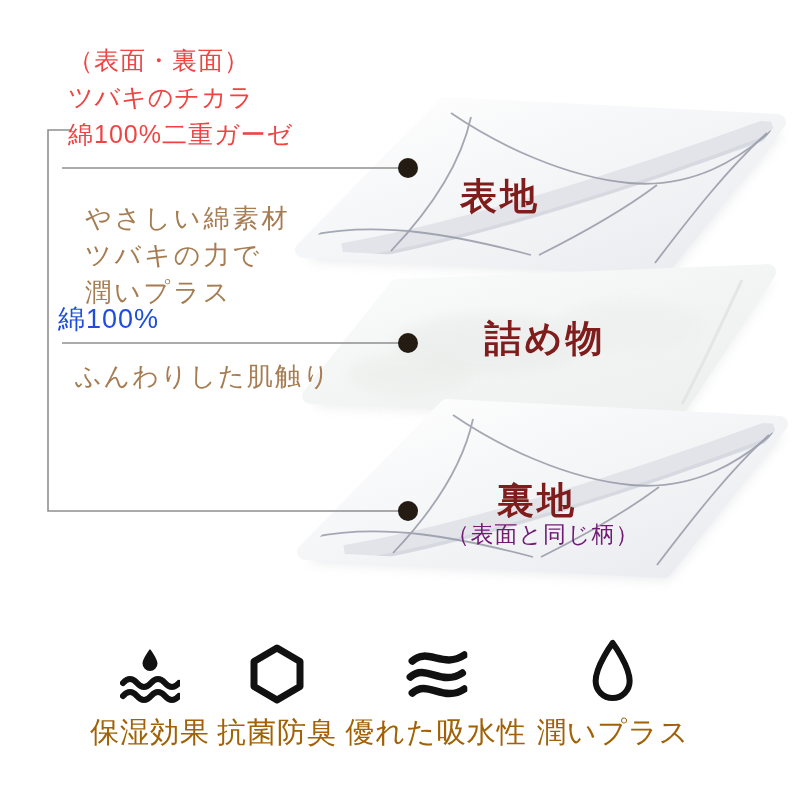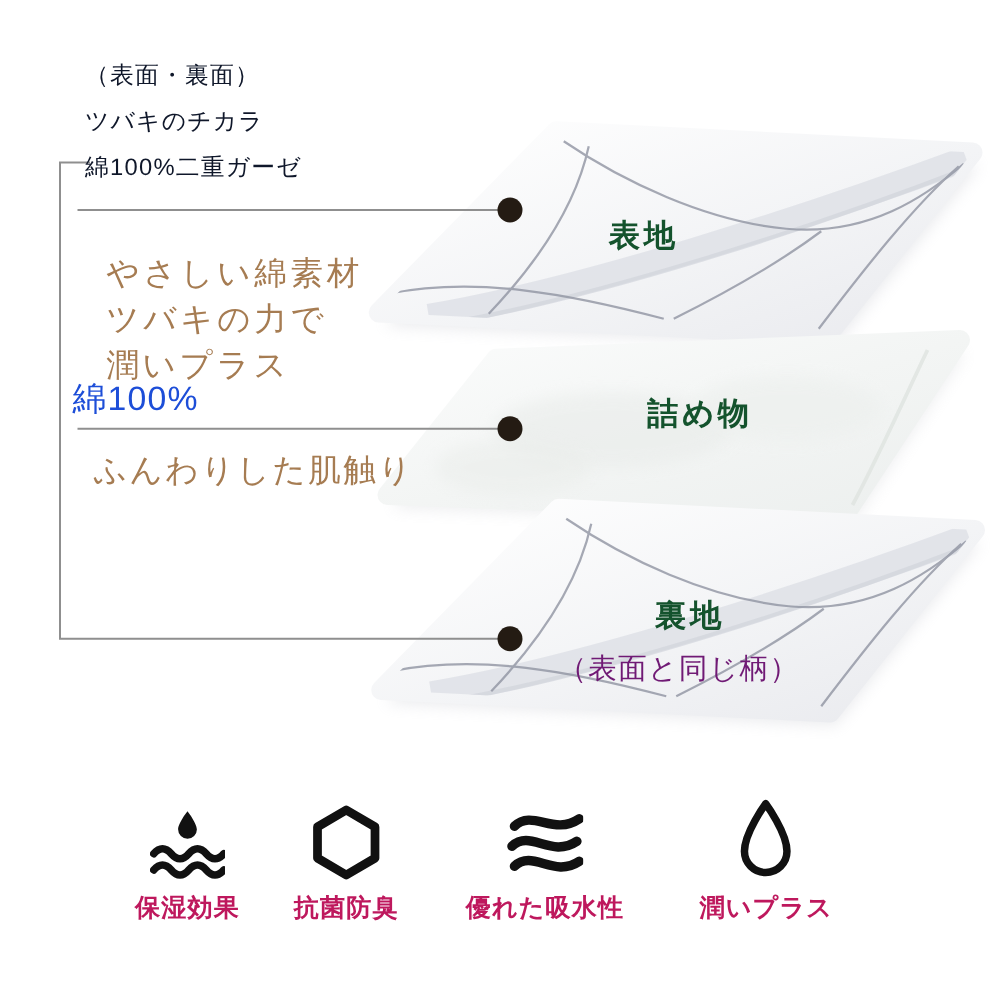--- a/index.html
+++ b/index.html
@@ -2,39 +2,39 @@
 <html><head>
 <meta charset="utf-8">
 <style>
   html,body{margin:0;padding:0;background:#fff;}
   .stage{position:relative;width:800px;height:800px;background:#ffffff;overflow:hidden;
          font-family:"Liberation Sans","DejaVu Sans",sans-serif;color:#3a3a3a;}
   .abs{position:absolute;}
   svg.diagram{position:absolute;left:0;top:0;}
 
   
-  .title-block{left:68px;top:42px;font-size:19px;line-height:37px;letter-spacing:1px;color:#0f172a;}
+  .title-block{left:68px;top:42px;font-size:25px;line-height:37px;letter-spacing:1px;color:#ef4444;}
 
   
   .brown{color:#a67c52;}
   .surface-note{left:85px;top:200px;font-size:26px;line-height:37px;letter-spacing:3px;}
   .cotton-head{left:58px;top:301px;font-size:27px;letter-spacing:1px;color:#1d4ed8;}
   .filling-note{left:75px;top:358px;font-size:26px;line-height:36px;letter-spacing:2px;}
 
   
-  .layer-label{font-weight:700;font-size:25px;letter-spacing:3px;color:#14532d;
-               transform:translateX(-50%);white-space:nowrap;margin-left:15px;}
+  .layer-label{font-weight:700;font-size:37px;letter-spacing:3px;color:#7f1d1d;
+               transform:translateX(-50%);white-space:nowrap;}
   .layer-sublabel{font-size:23px;letter-spacing:1px;color:#701a75;
                   transform:translateX(-50%);white-space:nowrap;}
 
   
   .feature{position:absolute;top:640px;text-align:center;transform:translateX(-50%);}
   .feature .icon-box{height:64px;display:flex;align-items:flex-end;justify-content:center;}
   .feature .f-label{margin-top:9px;font-family:"Liberation Serif","DejaVu Serif",serif;
-                    font-size:20px;letter-spacing:1px;color:#be185d;white-space:nowrap;font-weight:bold;}
+                    font-size:29px;letter-spacing:1px;color:#a16207;white-space:nowrap;}
 </style>
 </head>
 <body>
 
 <div class="stage">
 
   <svg class="diagram" width="800" height="800" viewBox="0 0 800 800">
     <defs>
       <linearGradient id="sheetGrad" x1="0" y1="0" x2="1" y2="1">
         <stop offset="0" stop-color="#ffffff"></stop>

